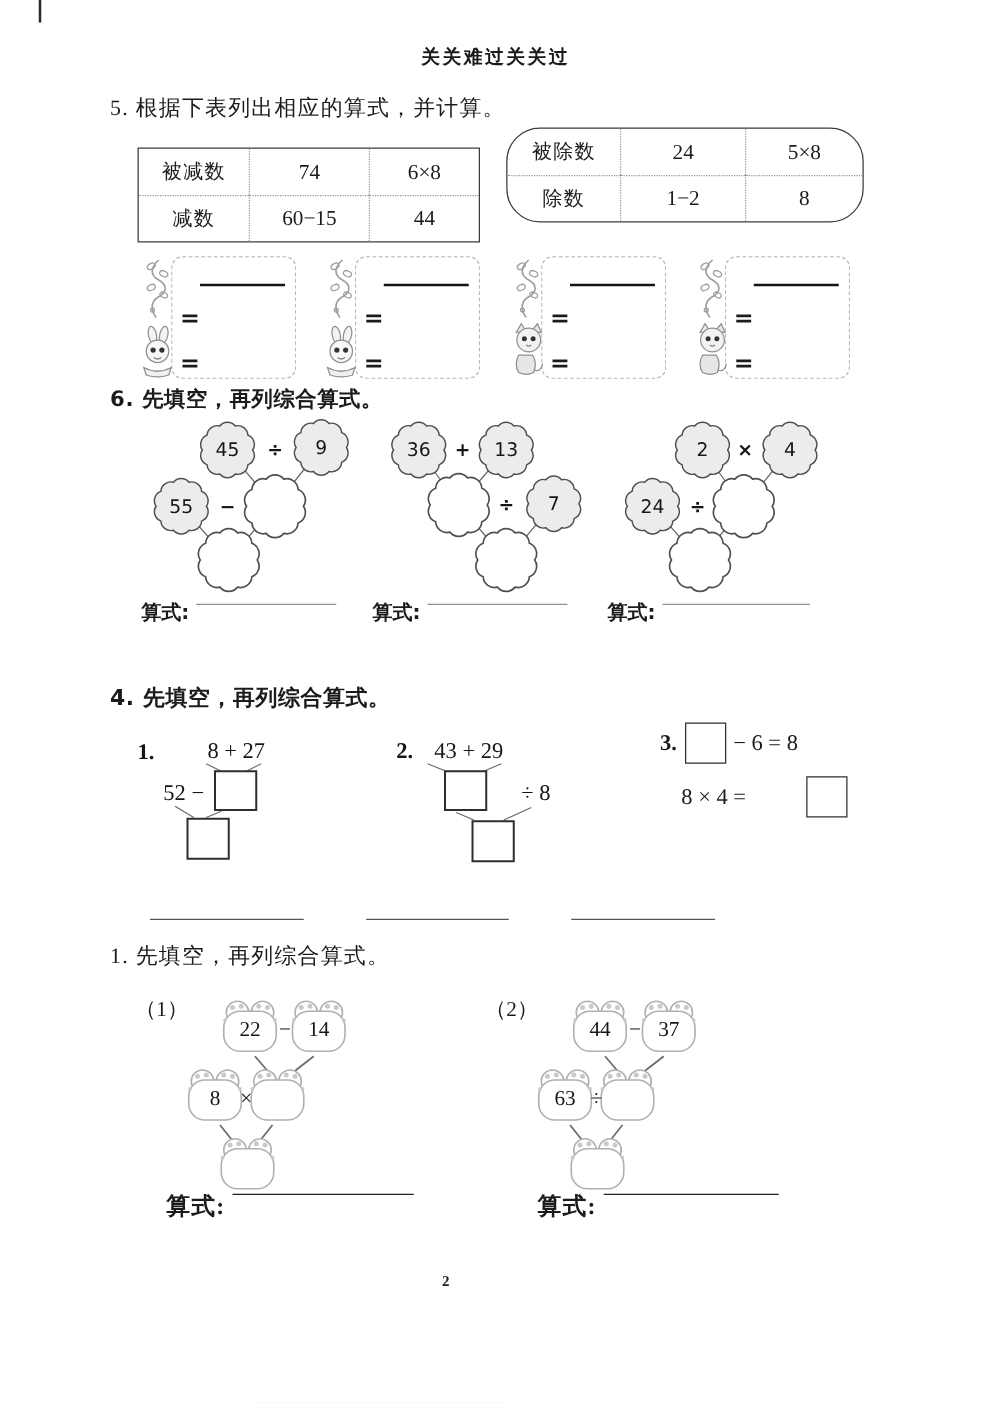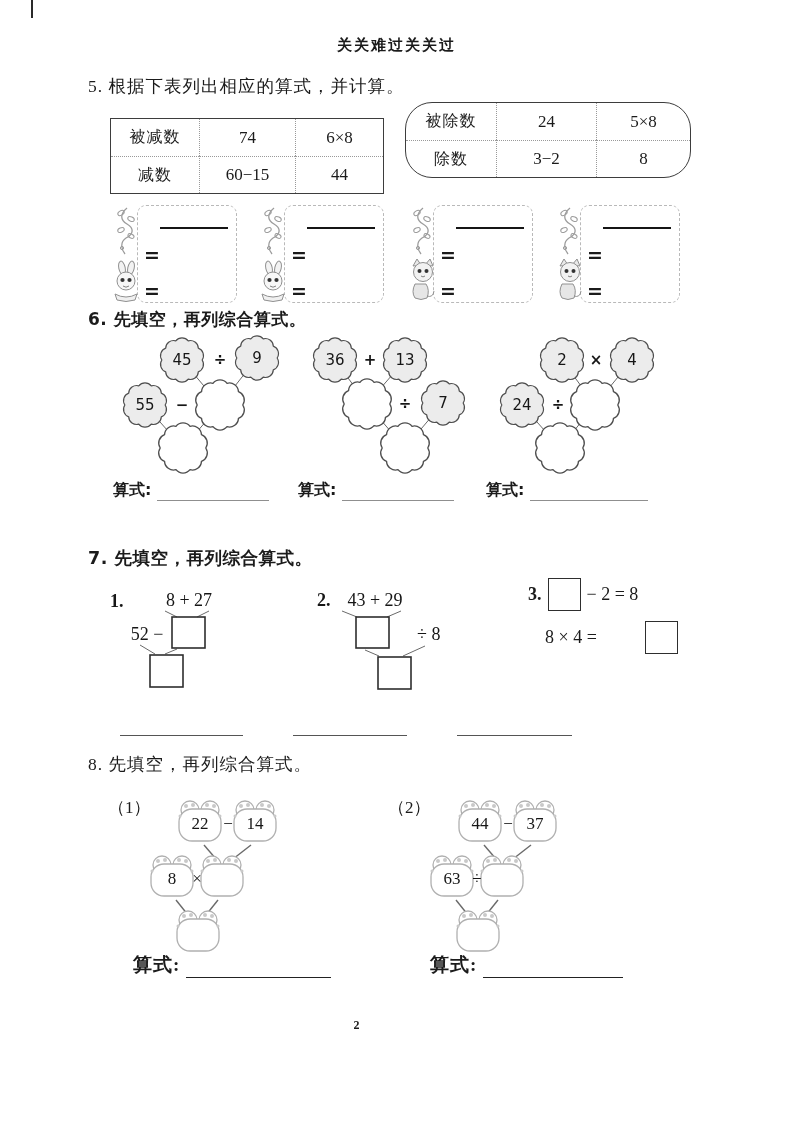--- a/index.html
+++ b/index.html
@@ -26,21 +26,21 @@
   
   .ansunit { position:absolute; width:130px; height:106px; }
   .dashbox { position:absolute; left:26px; top:5px; width:100px; height:98px;
              border:1.5px dashed #b9b9b9; border-radius:9px; background:#fff; }
   .ansline { position:absolute; right:8px; top:21px; width:68px; border-top:2px solid #151515; }
   .eq { position:absolute; font-family:"DejaVu Sans", sans-serif; font-weight:700; font-size:19px; line-height:1; }
   .eq1 { left:6px; top:40px; } .eq2 { left:6px; top:76px; }
   .deco { position:absolute; }
 
   
-  .eqrow { position:absolute; display:flex; align-items:flex-end; }
+  .eqrow { position:absolute; display:flex; align-items:flex-start; }
   .eqrow .lbl-hei { font-family:"DejaVu Sans", sans-serif; font-weight:700; font-size:16px; }
   .eqrow .lbl-kai { font-family:"Liberation Serif", serif; font-weight:700; font-size:19px; letter-spacing:1px; }
   .wline { border-bottom:1.3px solid #8f8f8f; height:4px; margin-left:6px; }
   .wline.dark { border-bottom:1.6px solid #222; }
 
   
   svg text { fill:#161616; }
   .num  { font-family:"DejaVu Sans", sans-serif; font-size:15px; font-weight:500; }
   .op   { font-family:"DejaVu Sans", sans-serif; font-size:15px; font-weight:600; }
   .ser  { font-family:"Liberation Serif", serif; font-size:18px; }
@@ -122,21 +122,21 @@
     <div class="c hd bt">减数</div>
     <div class="c bl bt">60−15</div>
     <div class="c bl bt">44</div>
   </div>
 
   <div class="tbl" style="left:405px; top:102px; grid-template-columns:90px 100px 94px;border-radius:27px;">
     <div class="c hd">被除数</div>
     <div class="c bl">24</div>
     <div class="c bl">5×8</div>
     <div class="c hd bt">除数</div>
-    <div class="c bl bt">3−2</div>
+    <div class="c bl bt">1−2</div>
     <div class="c bl bt">8</div>
   </div>
 
   <div class="ansunit" style="left:111px; top:200px;">
     <div class="dashbox">
       <div class="ansline"></div>
       <div class="eq eq1">=</div>
       <div class="eq eq2">=</div>
     </div>
     <svg class="deco" style="left:2px; top:6px;" width="26" height="50">
@@ -245,21 +245,21 @@
   </div>
   <div class="eqrow" style="left:298px; top:480px;">
     <span class="lbl-hei">算式:</span>
     <div class="wline" style="width:112px;"></div>
   </div>
   <div class="eqrow" style="left:486px; top:480px;">
     <span class="lbl-hei">算式:</span>
     <div class="wline" style="width:118px;"></div>
   </div>
 
-  <div class="abs title-hei" style="left:88px; top:546px; font-size:17.5px;">7. 先填空，再列综合算式。</div>
+  <div class="abs title-hei" style="left:88px; top:546px; font-size:17.5px;">4. 先填空，再列综合算式。</div>
 
   <svg class="abs" style="left:105px; top:580px;" width="210" height="118">
     <line class="cline" x1="60" y1="31" x2="72" y2="37"></line>
       <line class="cline" x1="104" y1="31" x2="92" y2="37"></line>
     <line class="cline" x1="35" y1="65" x2="50" y2="74"></line>
       <line class="cline" x1="72" y1="69" x2="60" y2="74"></line>
     <rect class="sq" x="67" y="37" width="33" height="31"></rect>
     <rect class="sq" x="45" y="75" width="33" height="32"></rect>
     <text class="serb" x="5" y="27">1.</text>
     <text class="ser" x="84" y="26" text-anchor="middle">8 + 27</text>
@@ -275,33 +275,33 @@
     <rect class="sq" x="73" y="77" width="33" height="32"></rect>
     <text class="serb" x="12" y="26">2.</text>
     <text class="ser" x="70" y="26" text-anchor="middle">43 + 29</text>
     <text class="ser" x="112" y="60">÷ 8</text>
   </svg>
 
   <div class="abs" style="left:528px; top:578px;">
     <div class="q7line3">
       <span class="serb" style="font-weight:700;">3.</span>
       <span class="q7box"></span>
-      <span>− 2 = 8</span>
+      <span>− 6 = 8</span>
     </div>
     <div class="q7line3" style="margin-top:10px; margin-left:17px;gap:48px;">
       <span>8 × 4 =</span>
       <span class="q7box"></span>
     </div>
   </div>
 
   <div class="ul" style="left:120px; top:735px; width:123px;"></div>
   <div class="ul" style="left:293px; top:735px; width:114px;"></div>
   <div class="ul" style="left:457px; top:735px; width:115px;"></div>
 
-  <div class="abs title-kai" style="left:88px; top:752px;">8.  先填空，再列综合算式。</div>
+  <div class="abs title-kai" style="left:88px; top:752px;">1.  先填空，再列综合算式。</div>
 
   <div class="abs" style="left:108px; top:796px; font-size:17px;">（1）</div>
   <svg class="abs" style="left:118px; top:793px;" width="225" height="165">
     <line class="cline" x1="86" y1="52" x2="98" y2="66" style="stroke-width:1.4"></line>
     <line class="cline" x1="133" y1="52" x2="115" y2="66" style="stroke-width:1.4"></line>
     <line class="cline" x1="58" y1="107" x2="70" y2="122" style="stroke-width:1.4"></line>
     <line class="cline" x1="100" y1="107" x2="88" y2="122" style="stroke-width:1.4"></line>
     <use href="#paw" transform="translate(82 30)"></use>
       <use href="#paw" transform="translate(137 30)"></use>
     <use href="#paw" transform="translate(54 85)"></use>

